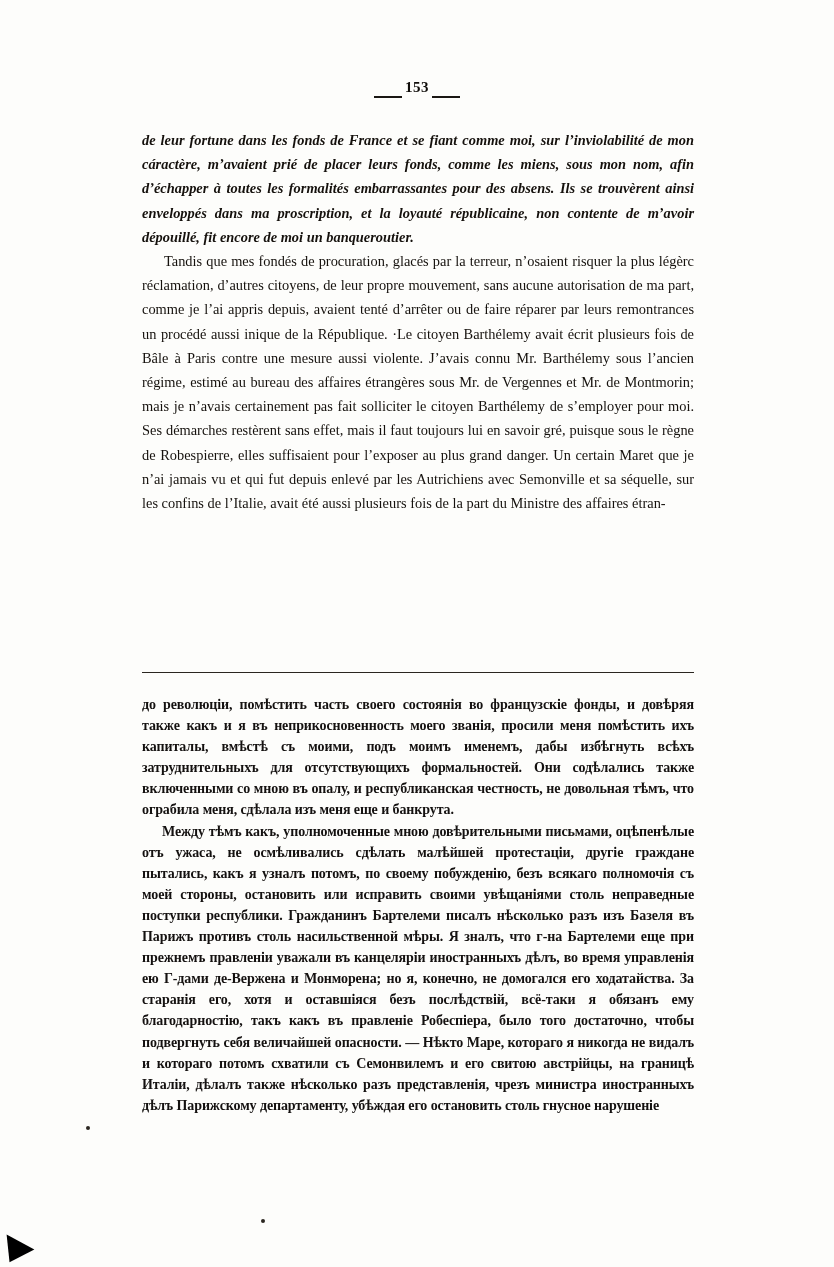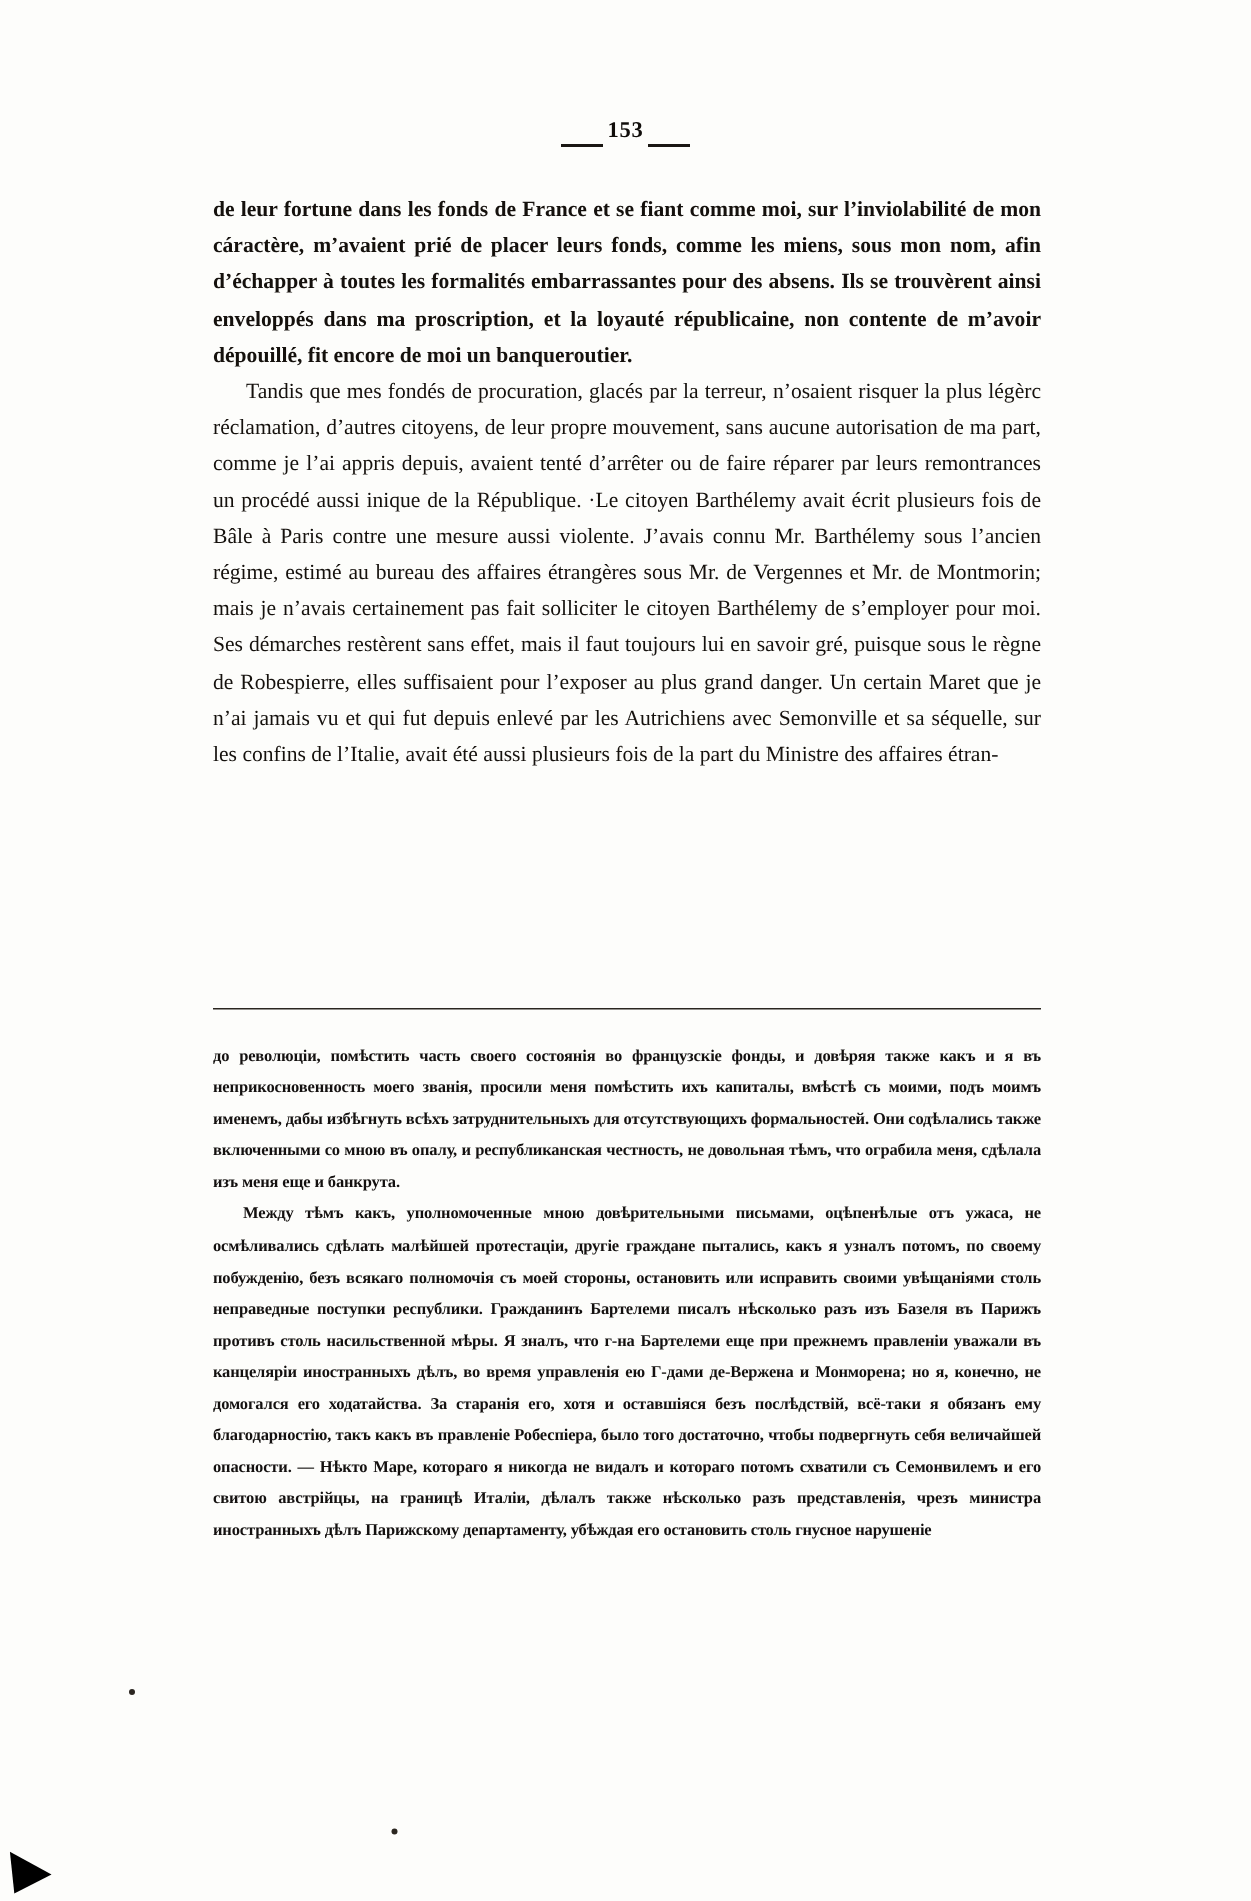--- a/index.html
+++ b/index.html
@@ -59,20 +59,21 @@
     line-height: 24.2px;
     text-align: justify;
     color: #15110d;
   }
   .french-block p {
     margin: 0;
     text-indent: 22px;
   }
   .french-block p.first {
     text-indent: 0;
+    font-style: italic;
   }
   .french-block p.bold-para {
     font-weight: bold;
   }
 
   
   .divider {
     position: absolute;
     top: 672px;
     left: 142px;
@@ -81,21 +82,21 @@
     background: #2a2620;
   }
 
   
   .russian-block {
     position: absolute;
     top: 694px;
     left: 142px;
     width: 552px;
     font-family: "Liberation Serif", serif;
-    font-size: 11px;
+    font-size: 14px;
     line-height: 21.1px;
     text-align: justify;
     font-weight: bold;
     color: #141110;
     letter-spacing: -0.1px;
   }
   .russian-block p {
     margin: 0;
     text-indent: 20px;
   }

